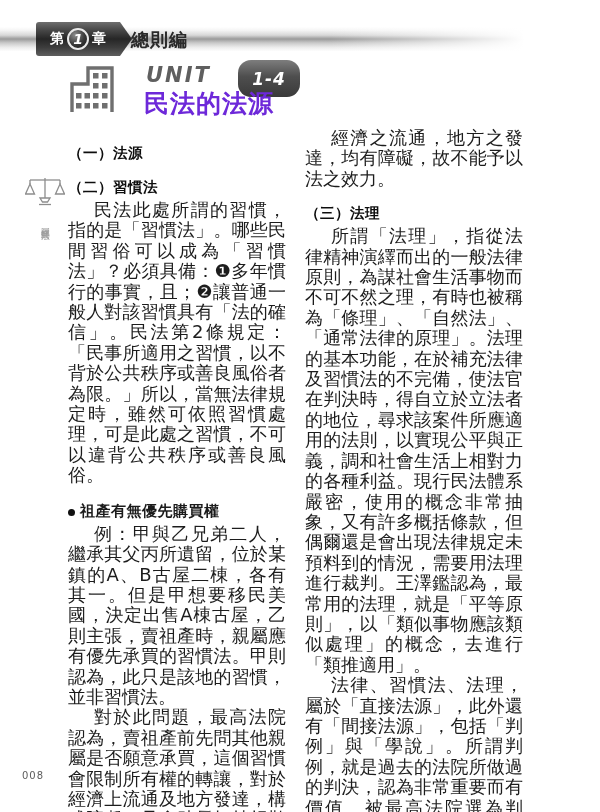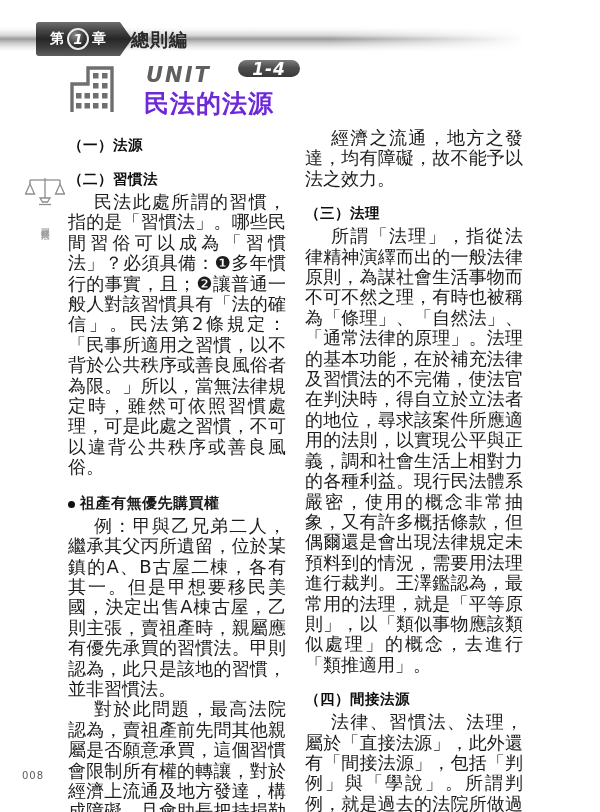--- a/index.html
+++ b/index.html
@@ -104,21 +104,21 @@
     font-weight: bold;
     font-style: italic;
     letter-spacing: 2px;
     color: #5f5f5f;
   }
   .unit-pill {
     position: absolute;
     left: 180px;
     top: 0px;
     width: 62px;
-    height: 17px;
+    height: 37px;
     border-radius: 13px;
     background: linear-gradient(to bottom, #7d7d7d 0%, #4e4e4e 45%, #3a3a3a 100%);
     color: #ffffff;
     font-size: 17px;
     font-weight: bold;
     font-style: italic;
     display: flex;
     align-items: center;
     justify-content: center;
     letter-spacing: 1px;
@@ -160,21 +160,21 @@
     top: 128px;
     width: 218px;
   }
   .col-left  { left: 68px; }
   .col-right { left: 305px; }
 
   .sec-head {
     font-size: 14.5px;
     font-weight: bold;
     color: #0d0d0d;
-    margin: 8px 0 3px 0;
+    margin: 16px 0 3px 0;
     letter-spacing: 0.5px;
   }
   .sec-head.spaced { margin-top: 15px; }
 
   .para {
     font-size: 18px;
     line-height: 20.4px;
     text-align: justify;
     text-justify: inter-ideograph;
     margin: 0 0 0 0;
@@ -280,17 +280,16 @@
   <p class="para">例：甲與乙兄弟二人，繼承其父丙所遺留，位於某鎮的A、B古屋二棟，各有其一。但是甲想要移民美國，決定出售A棟古屋，乙則主張，賣祖產時，親屬應有優先承買的習慣法。甲則認為，此只是該地的習慣，並非習慣法。</p>
   <p class="para">對於此問題，最高法院認為，賣祖產前先問其他親屬是否願意承買，這個習慣會限制所有權的轉讓，對於經濟上流通及地方發達，構成障礙，且會助長把持捐勒之風，於社會經濟毫無實益，有背於公共秩序，不能認為有法之效力。此外，現行法中，不動產的近鄰，並沒有先買權的規定，即使有此習慣，對於</p>
 </div>
 
 <div class="col col-right">
   <p class="para">經濟之流通，地方之發達，均有障礙，故不能予以法之效力。</p>
 
   <h2 class="sec-head spaced">（三）法理</h2>
   <p class="para">所謂「法理」，指從法律精神演繹而出的一般法律原則，為謀社會生活事物而不可不然之理，有時也被稱為「條理」、「自然法」、「通常法律的原理」。法理的基本功能，在於補充法律及習慣法的不完備，使法官在判決時，得自立於立法者的地位，尋求該案件所應適用的法則，以實現公平與正義，調和社會生活上相對力的各種利益。現行民法體系嚴密，使用的概念非常抽象，又有許多概括條款，但偶爾還是會出現法律規定未預料到的情況，需要用法理進行裁判。王澤鑑認為，最常用的法理，就是「平等原則」，以「類似事物應該類似處理」的概念，去進行「類推適用」。</p>
 
-  <h2 class="sec-head spaced">（四）間接法源</h2>
   <p class="para">法律、習慣法、法理，屬於「直接法源」，此外還有「間接法源」，包括「判例」與「學說」。所謂判例，就是過去的法院所做過的判決，認為非常重要而有價值，被最高法院選為判例，讓下級法院法官參考。而所謂學說，則是重要學者所提倡的學術見解。</p>
 </div>
 
 <div class="page-num">008</div>
 
 </body></html>

